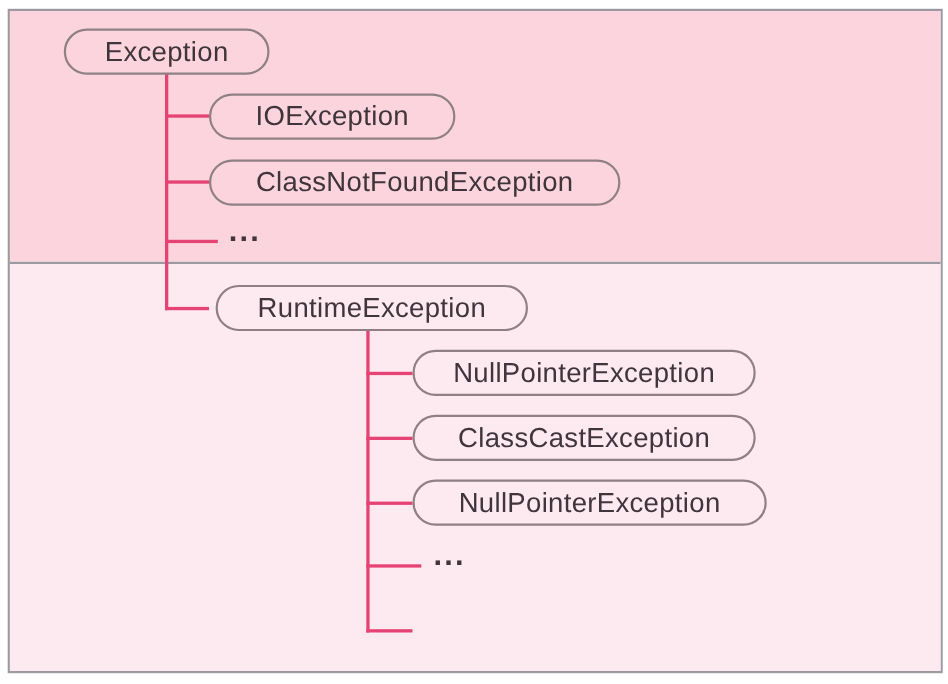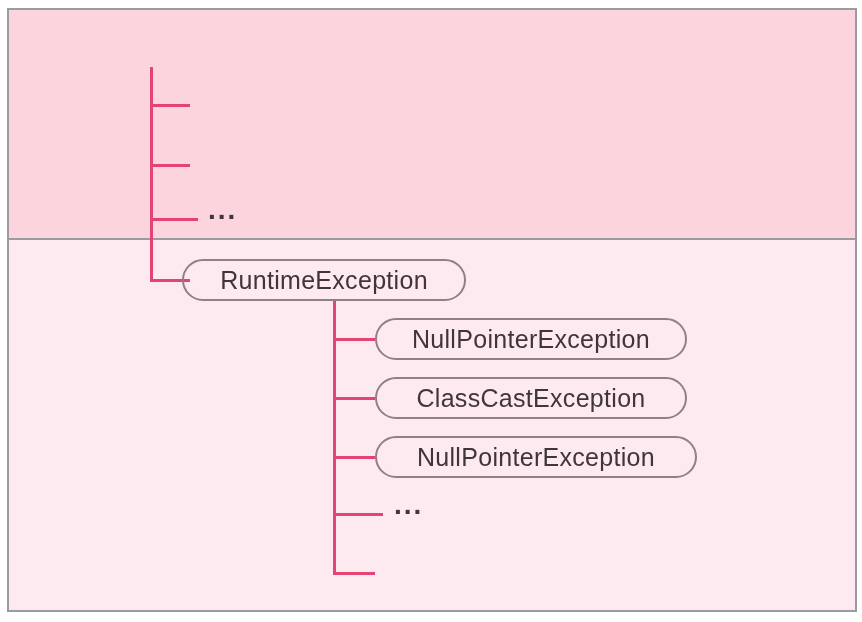--- a/index.html
+++ b/index.html
@@ -60,21 +60,21 @@
     color: var(--text, #3f353b);
   }
   .line {
     position: absolute;
     background: var(--connector, #e64375);
   }
   
   .n-exception      { left: 58px;  top: 26px;  width: 187px; }
   .n-io             { left: 190px; top: 85px;  width: 224px; }
   .n-cnf            { left: 190px; top: 145px; width: 374px; }
-  .n-runtime        { left: 182px; top: 259px; width: 284px; }
+  .n-runtime        { left: 196px; top: 259px; width: 284px; }
   .n-arith          { left: 375px; top: 318px; width: 312px; }
   .n-classcast      { left: 375px; top: 377px; width: 312px; }
   .n-nullptr        { left: 375px; top: 436px; width: 322px; }
   .n-ioob           { left: 375px; top: 552px; width: 426px; }
   .d-1              { left: 208px; top: 196px; }
   .d-2              { left: 394px; top: 491px; }
   
   .trunk-1  { left: 150px; top: 67px;  width: 3px;  height: 215px; }
   .t1-b1    { left: 150px; top: 104px; width: 40px; height: 3px; }
   .t1-b2    { left: 150px; top: 164px; width: 40px; height: 3px; }
@@ -103,22 +103,25 @@
   <div class="line t1-b3"></div>
   <div class="line t1-b4"></div>
 
   <div class="line trunk-2"></div>
   <div class="line t2-b1"></div>
   <div class="line t2-b2"></div>
   <div class="line t2-b3"></div>
   <div class="line t2-b4"></div>
   <div class="line t2-b5"></div>
 
+  <div class="node n-exception">Exception</div>
 
+  <div class="node n-io">IOException</div>
 
+  <div class="node n-cnf">ClassNotFoundException</div>
 
   <div class="dots d-1">...</div>
 
   <div class="node n-runtime">RuntimeException</div>
 
   <div class="node n-arith">NullPointerException</div>
 
   <div class="node n-nullptr">NullPointerException</div>
 
   <div class="node n-classcast">ClassCastException</div>

